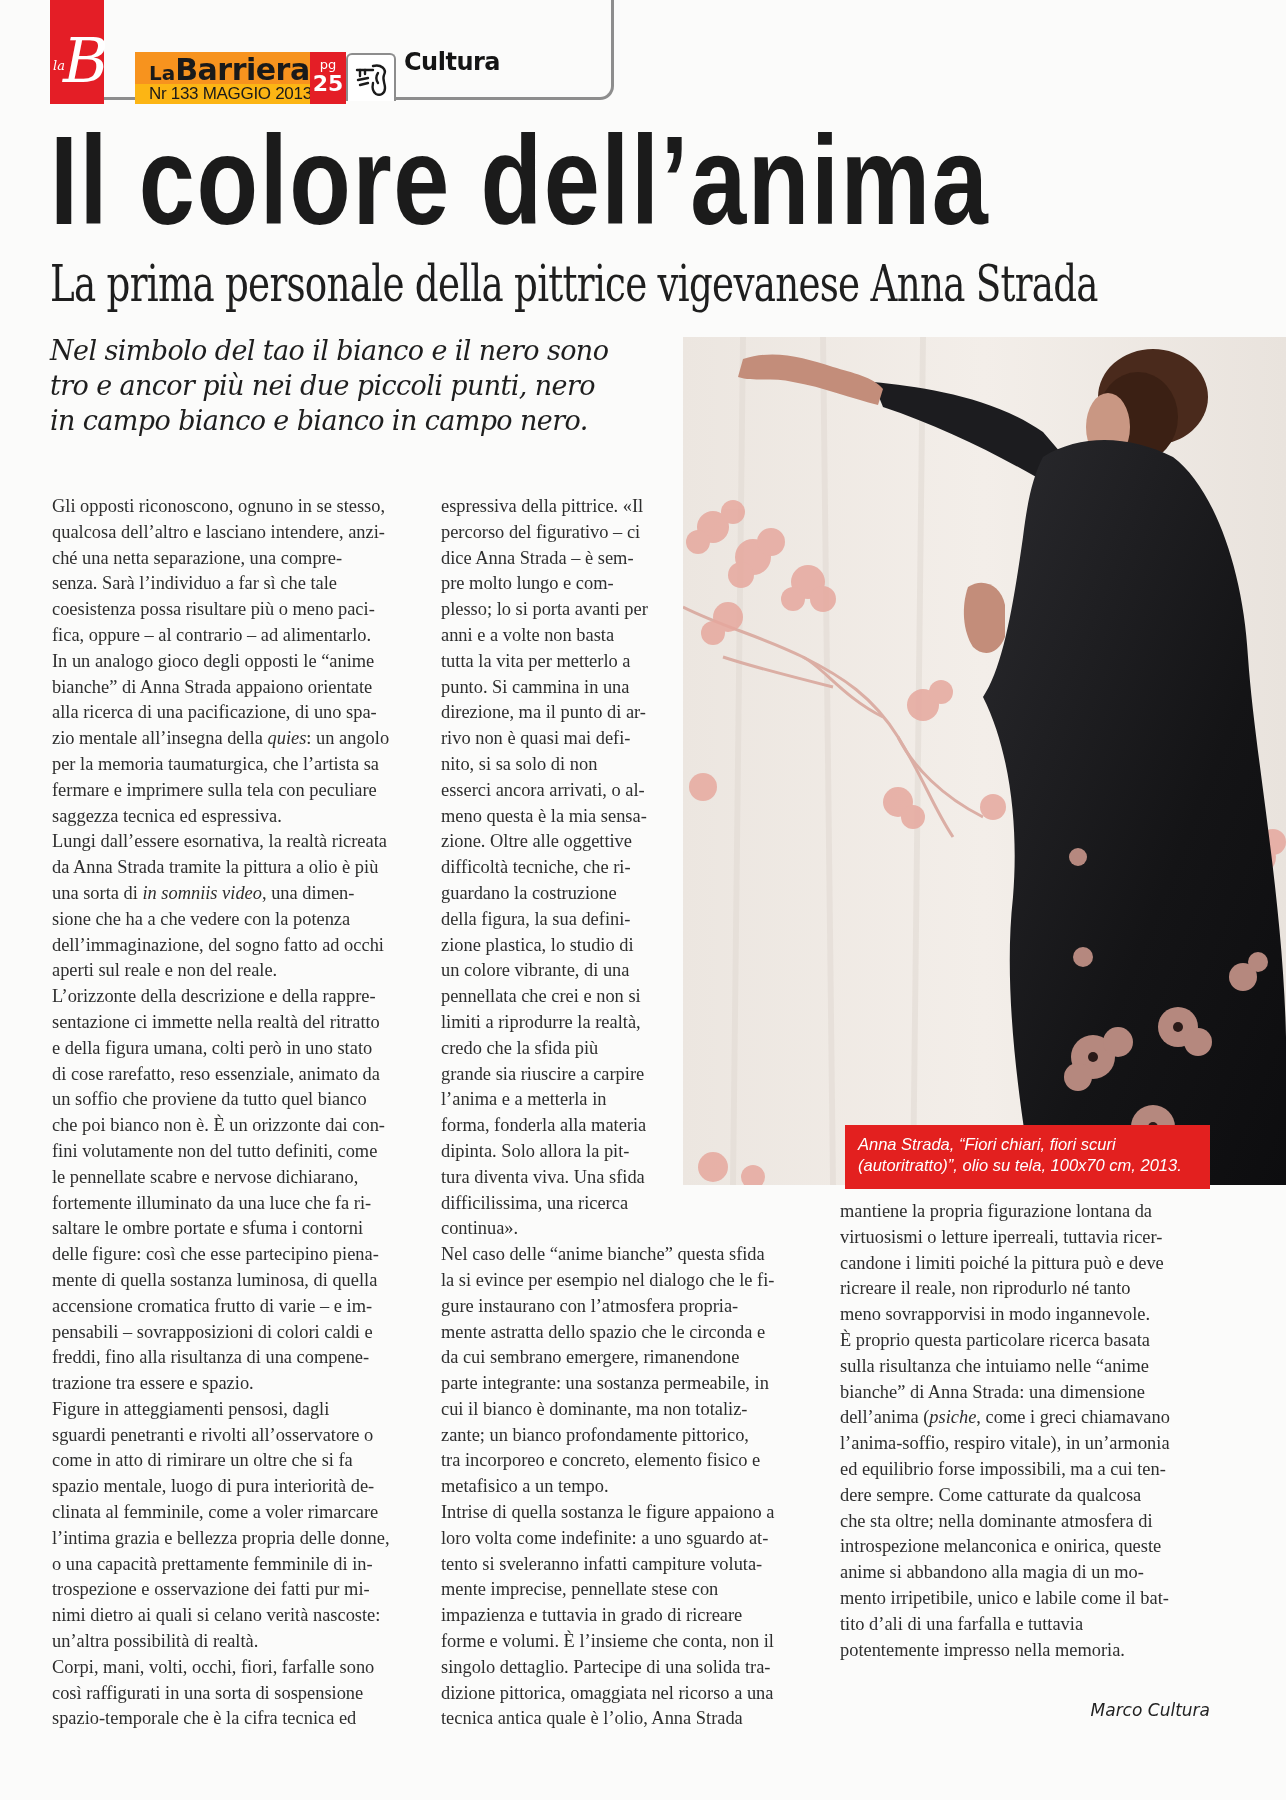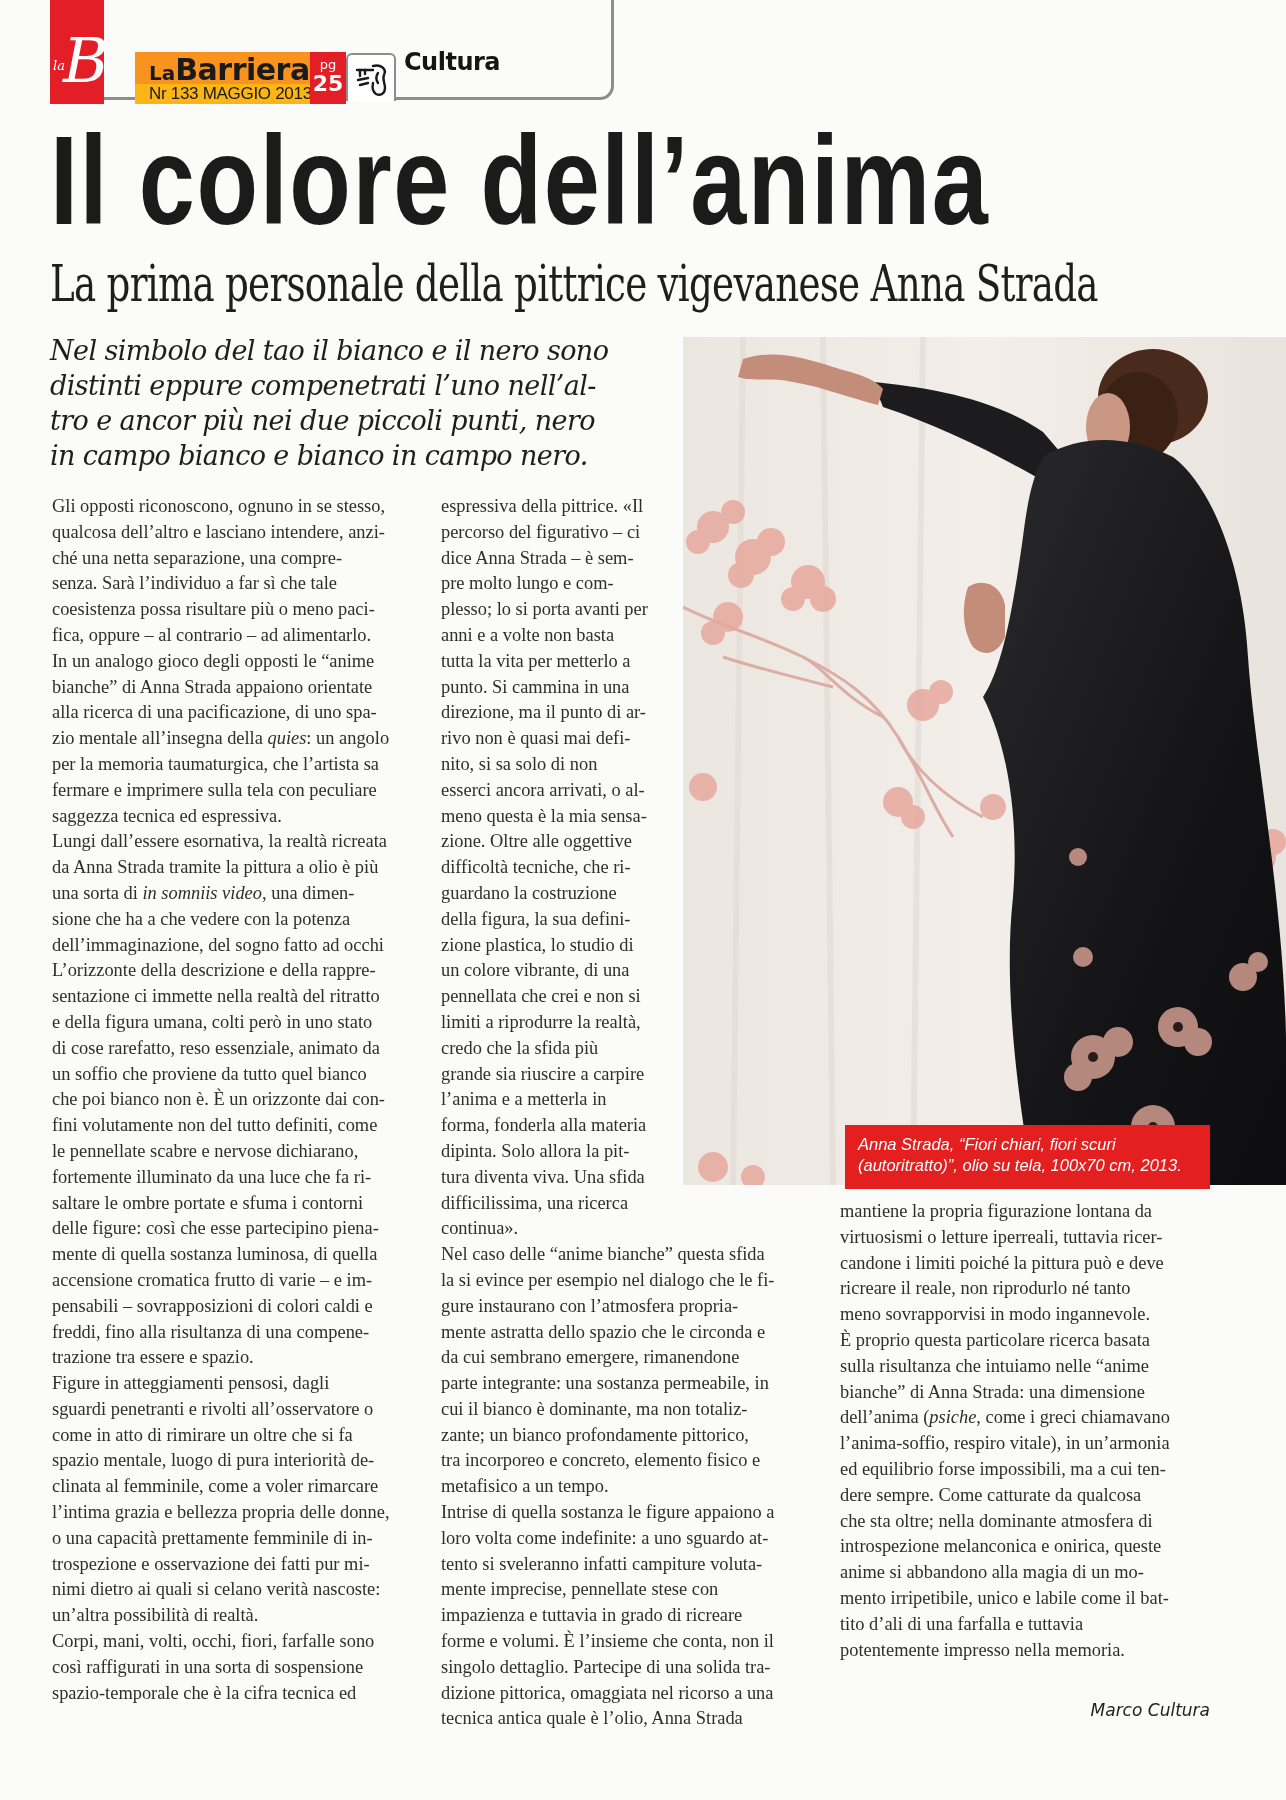--- a/index.html
+++ b/index.html
@@ -137,21 +137,20 @@
   </svg>
 </div>
 
 <div class="abs section">Cultura</div>
 
 <h1 class="abs title" style="margin:0">Il colore dell’anima</h1>
 <h2 class="abs subtitle" style="margin:0;font-weight:normal">La prima personale della pittrice vigevanese Anna Strada</h2>
 
 <div class="abs lead">
   <span class="ln" style="display:block;white-space:nowrap">Nel simbolo del tao il bianco e il nero sono</span>
-  <span class="ln" style="display:block;white-space:nowrap">distinti eppure compenetrati l’uno nell’al-</span>
   <span class="ln" style="display:block;white-space:nowrap">tro e ancor più nei due piccoli punti, nero</span>
   <span class="ln" style="display:block;white-space:nowrap">in campo bianco e bianco in campo nero.</span>
 </div>
 
 <div class="abs col col1">
   <span class="ln">Gli opposti riconoscono, ognuno in se stesso,</span>
   <span class="ln">qualcosa dell’altro e lasciano intendere, anzi-</span>
   <span class="ln">ché una netta separazione, una compre-</span>
   <span class="ln">senza. Sarà l’individuo a far sì che tale</span>
   <span class="ln">coesistenza possa risultare più o meno paci-</span>
@@ -161,20 +160,21 @@
   <span class="ln">alla ricerca di una pacificazione, di uno spa-</span>
   <span class="ln"><span>zio mentale all’insegna della </span><i>quies</i><span>: un angolo</span></span>
   <span class="ln">per la memoria taumaturgica, che l’artista sa</span>
   <span class="ln">fermare e imprimere sulla tela con peculiare</span>
   <span class="ln">saggezza tecnica ed espressiva.</span>
   <span class="ln">Lungi dall’essere esornativa, la realtà ricreata</span>
   <span class="ln">da Anna Strada tramite la pittura a olio è più</span>
   <span class="ln"><span>una sorta di </span><i>in somniis video</i><span>, una dimen-</span></span>
   <span class="ln">sione che ha a che vedere con la potenza</span>
   <span class="ln">dell’immaginazione, del sogno fatto ad occhi</span>
+  <span class="ln">aperti sul reale e non del reale.</span>
   <span class="ln">L’orizzonte della descrizione e della rappre-</span>
   <span class="ln">sentazione ci immette nella realtà del ritratto</span>
   <span class="ln">e della figura umana, colti però in uno stato</span>
   <span class="ln">di cose rarefatto, reso essenziale, animato da</span>
   <span class="ln">un soffio che proviene da tutto quel bianco</span>
   <span class="ln">che poi bianco non è. È un orizzonte dai con-</span>
   <span class="ln">fini volutamente non del tutto definiti, come</span>
   <span class="ln">le pennellate scabre e nervose dichiarano,</span>
   <span class="ln">fortemente illuminato da una luce che fa ri-</span>
   <span class="ln">saltare le ombre portate e sfuma i contorni</span>

